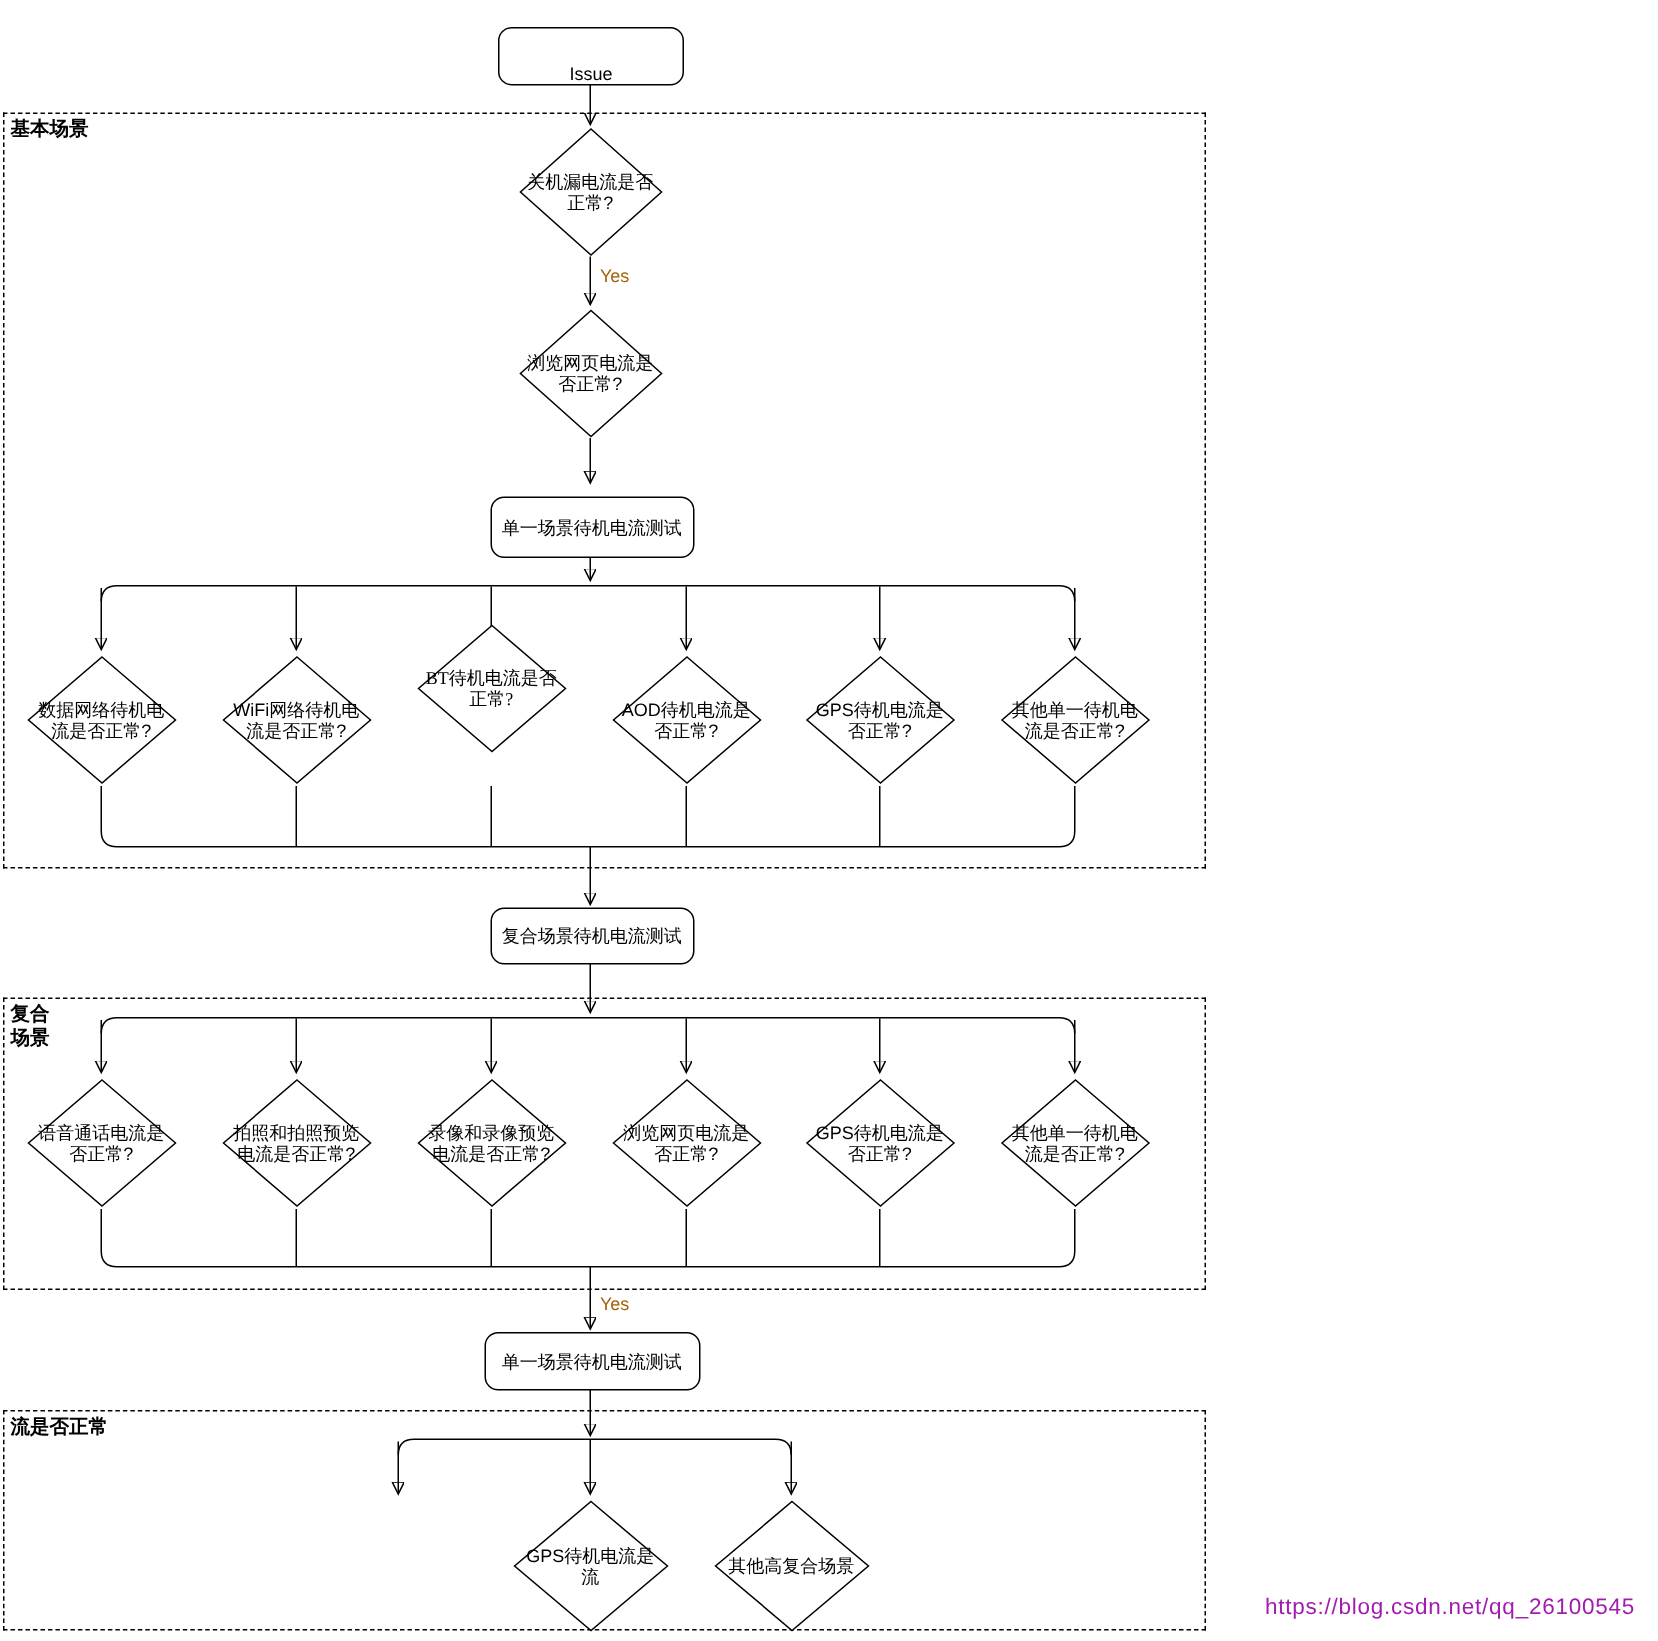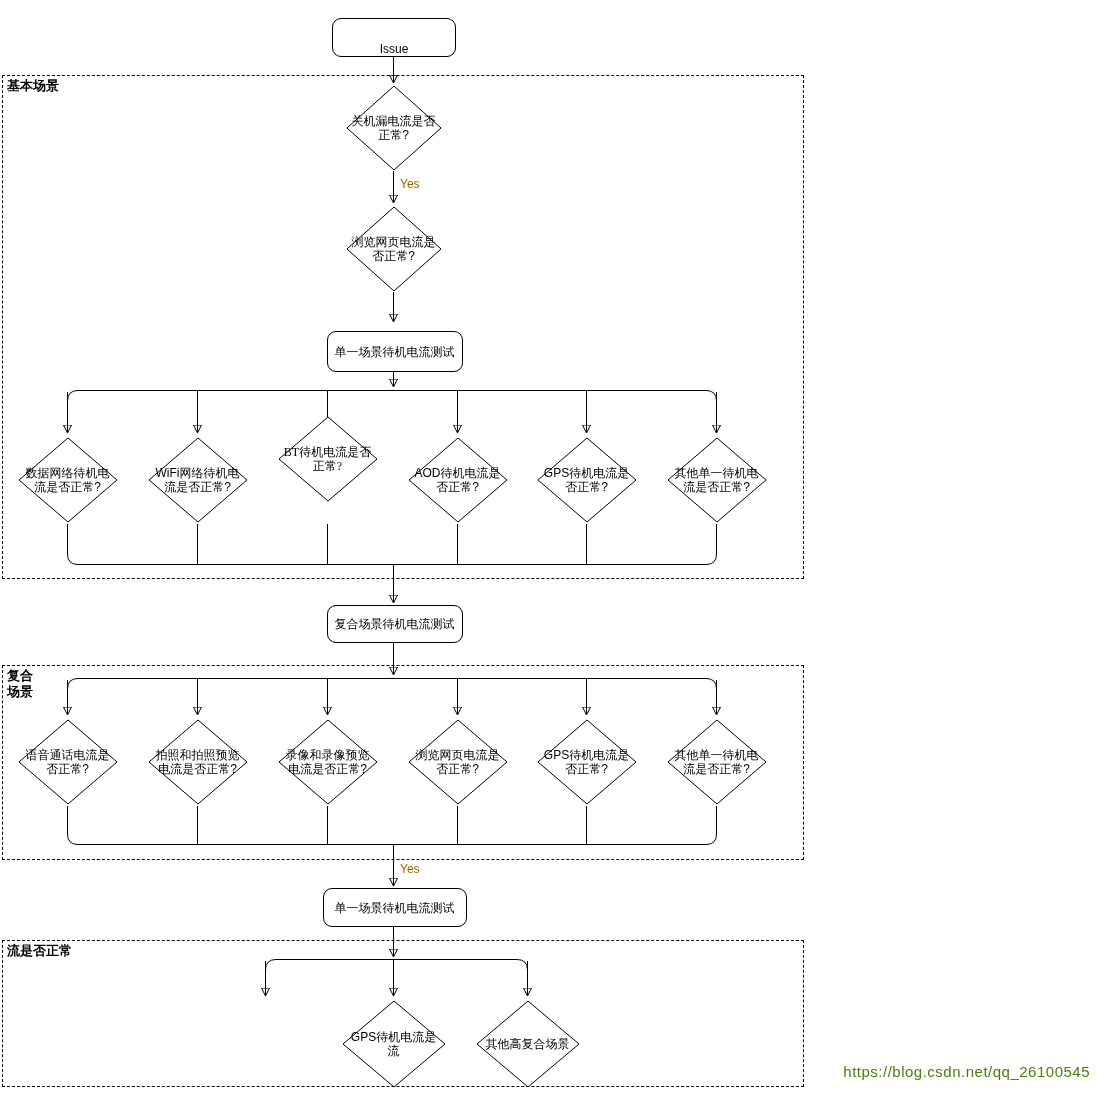--- a/index.html
+++ b/index.html
@@ -16,21 +16,21 @@
   }
   .node{
     position:absolute;display:flex;align-items:center;justify-content:center;
     text-align:center;font-size:12px;line-height:14px;white-space:pre-line;
   }
   .rect{background:#fff;border:1px solid #000;border-radius:9px;}
   .diamond svg{position:absolute;left:0;top:0;width:100%;height:100%;}
   .diamond polygon{fill:#fff;stroke:#000;stroke-width:1;vector-effect:non-scaling-stroke;}
   .diamond .lbl{position:relative;z-index:1;padding:0 2px;}
   .edge-label{position:absolute;font-size:12px;line-height:14px;color:#a16207;}
-  .watermark{position:absolute;font-size:15px;color:#4d7c0f;letter-spacing:0.5px;}
+  .watermark{position:absolute;font-size:15px;color:#a21caf;letter-spacing:0.5px;}
 </style>
 </head>
 <body>
 
 <div class="canvas">
 
   <div class="frame" style="left:2px;top:75px;width:800px;height:502px;"></div>
   <div class="frame" style="left:2px;top:665px;width:800px;height:193px;"></div>
   <div class="frame" style="left:2px;top:940px;width:800px;height:145px;"></div>
 

